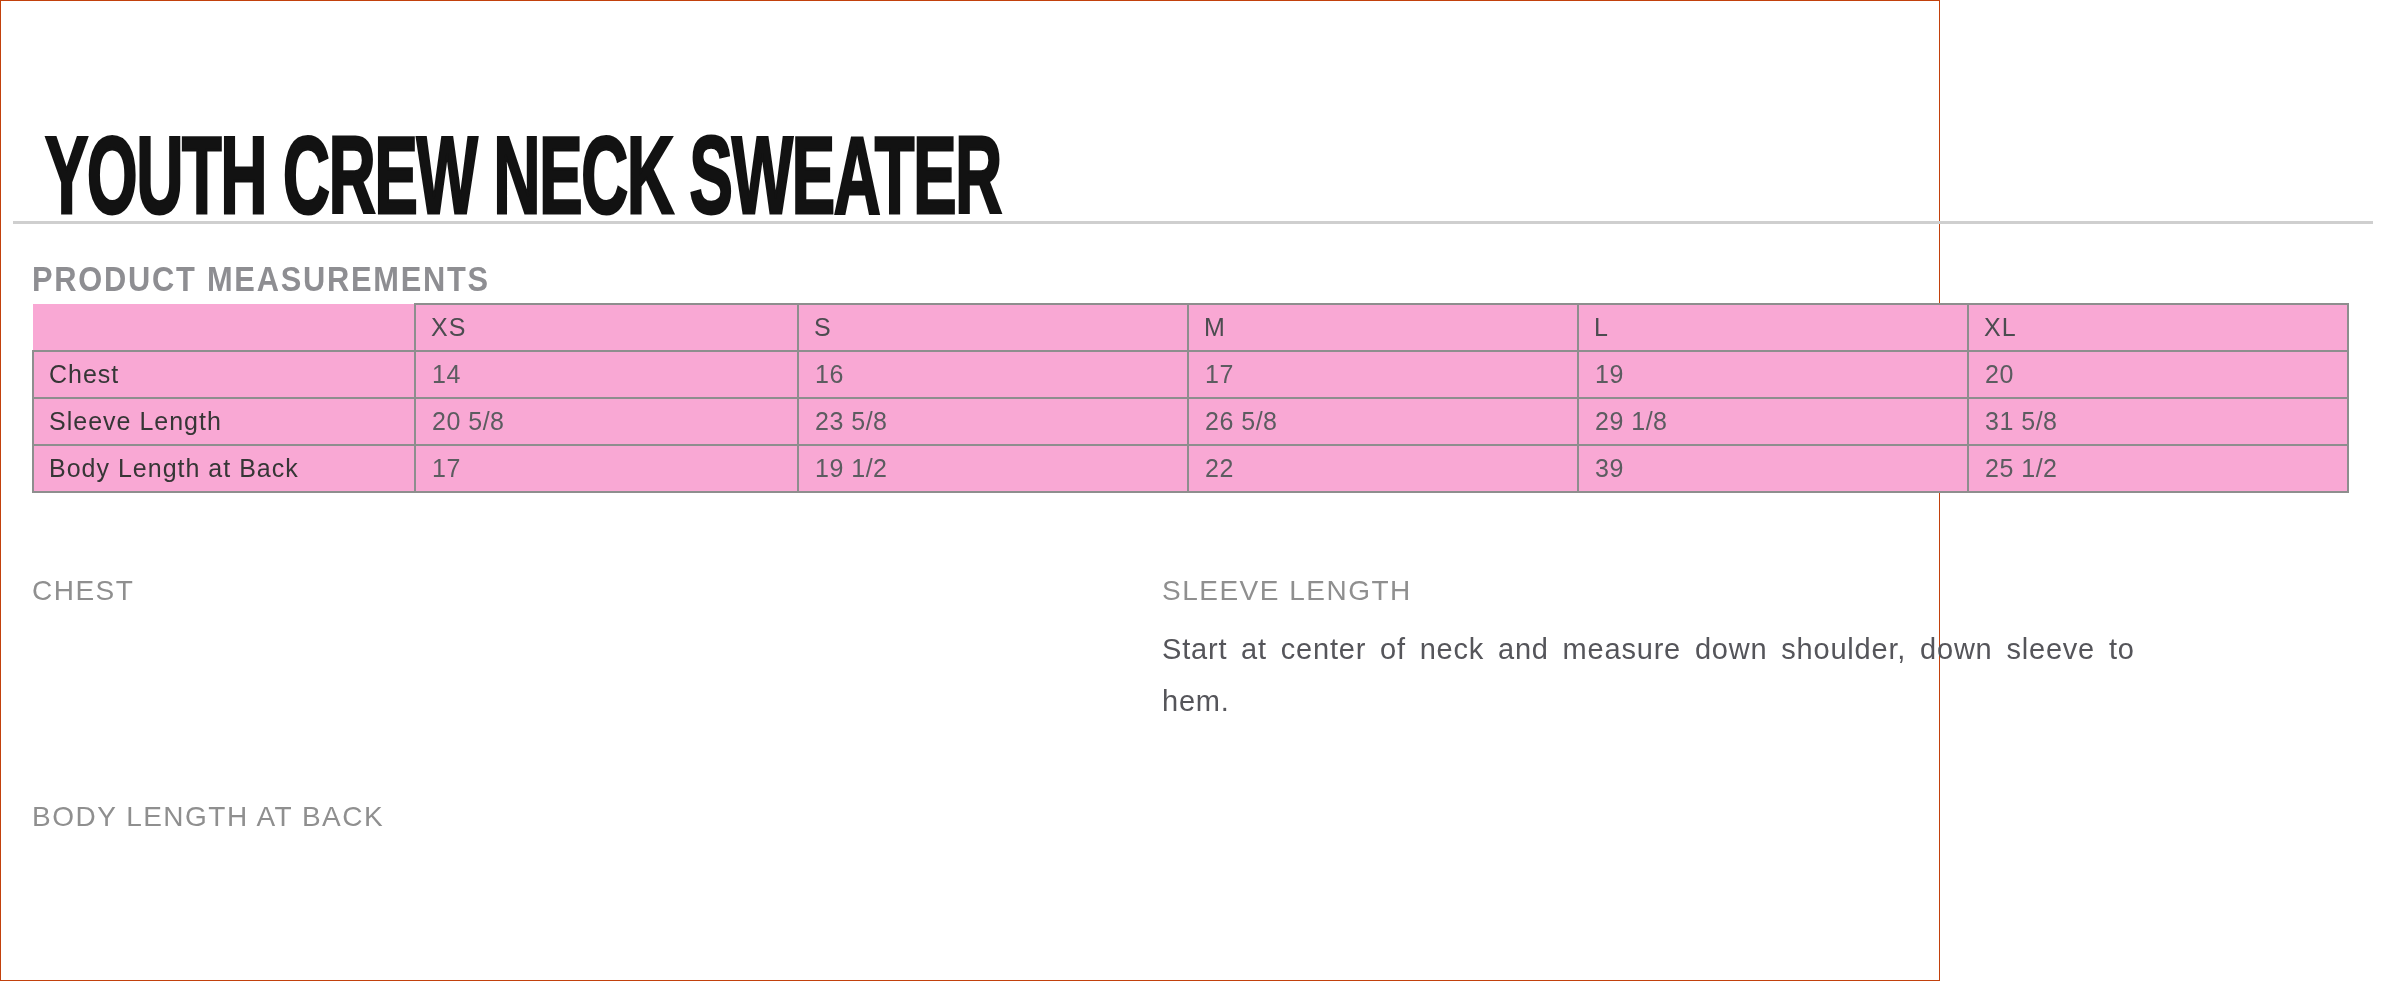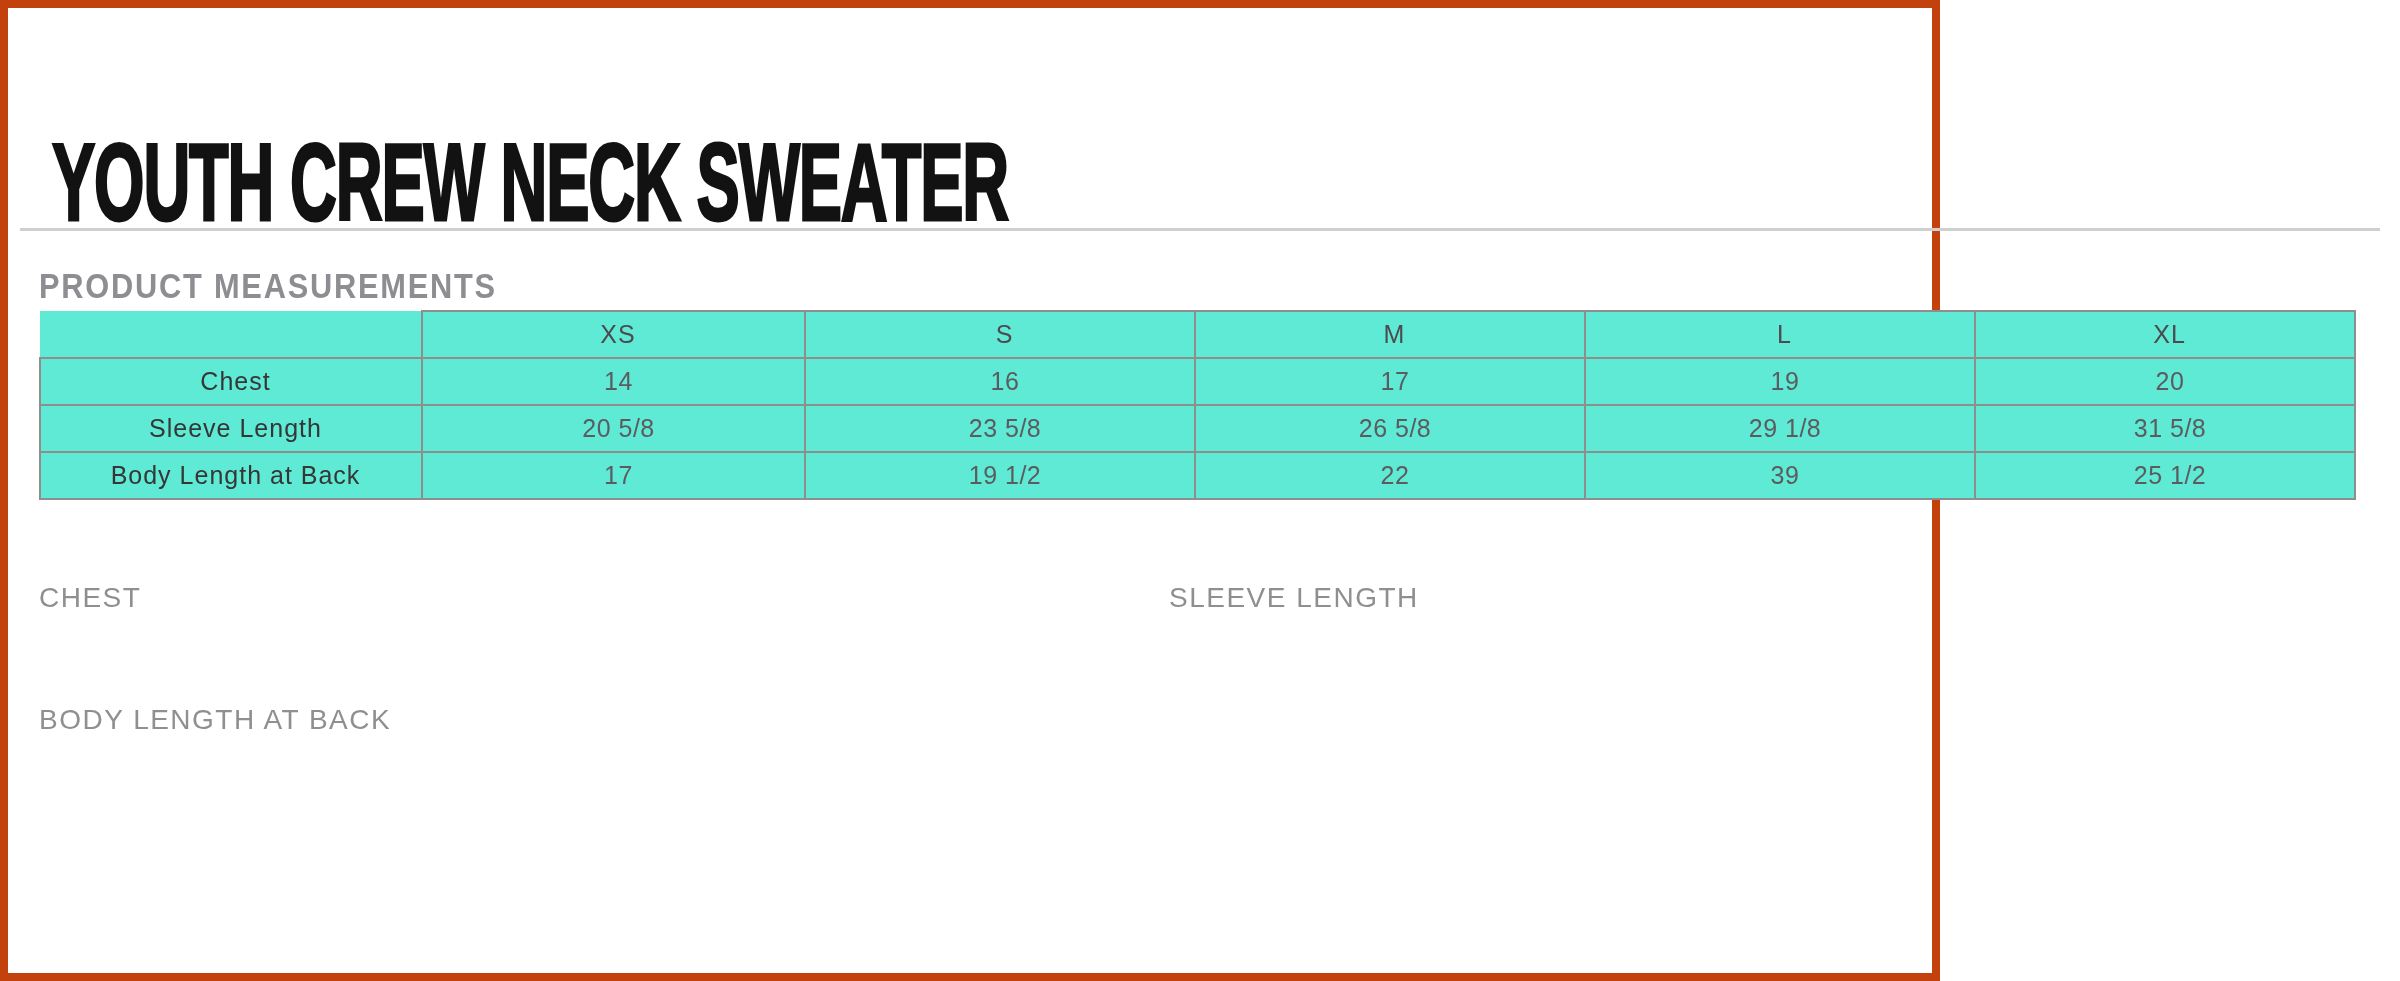--- a/index.html
+++ b/index.html
@@ -9,21 +9,21 @@
     width: 2400px;
     height: 981px;
     overflow: hidden;
     font-family: "Liberation Sans", sans-serif;
   }
   .page-frame {
     position: relative;
     width: 1940px;
     height: 981px;
     box-sizing: border-box;
-    border: 8px solid #c2410c;
+    border: 1px solid #c2410c;
     background: #ffffff;
   }
   .product-title {
     position: absolute;
     top: 45px;
     left: 44px;
     font-size: 110px;
     line-height: 110px;
     font-weight: 700;
     color: #121212;
@@ -61,22 +61,21 @@
     width: 2315px;
     border-collapse: collapse;
     table-layout: fixed;
   }
   table.size-chart td {
     border: 2px solid #8e8e8e;
     height: 45px;
     padding: 0 6px 0 15px;
     font-size: 25px;
     vertical-align: middle;
-    background: #5eead4;
-    text-align: center;
+    background: #f9a8d4;
   }
   table.size-chart td.corner {
     border-top: none;
     border-left: none;
   }
   table.size-chart td.size-header {
     color: #4c4c50;
     letter-spacing: 1px;
   }
   table.size-chart td.row-label {
@@ -173,20 +172,21 @@
   </table>
 
   <div class="definitions">
 
     <div class="def-block left">
       <h3 class="def-heading">CHEST</h3>
     </div>
 
     <div class="def-block narrow">
       <h3 class="def-heading">SLEEVE LENGTH</h3>
+      <p class="def-text">Start at center of neck and measure down shoulder, down sleeve to hem.</p>
     </div>
 
     <div class="def-block left">
       <h3 class="def-heading">BODY LENGTH AT BACK</h3>
     </div>
 
     <div class="def-block"></div>
 
   </div>
 

